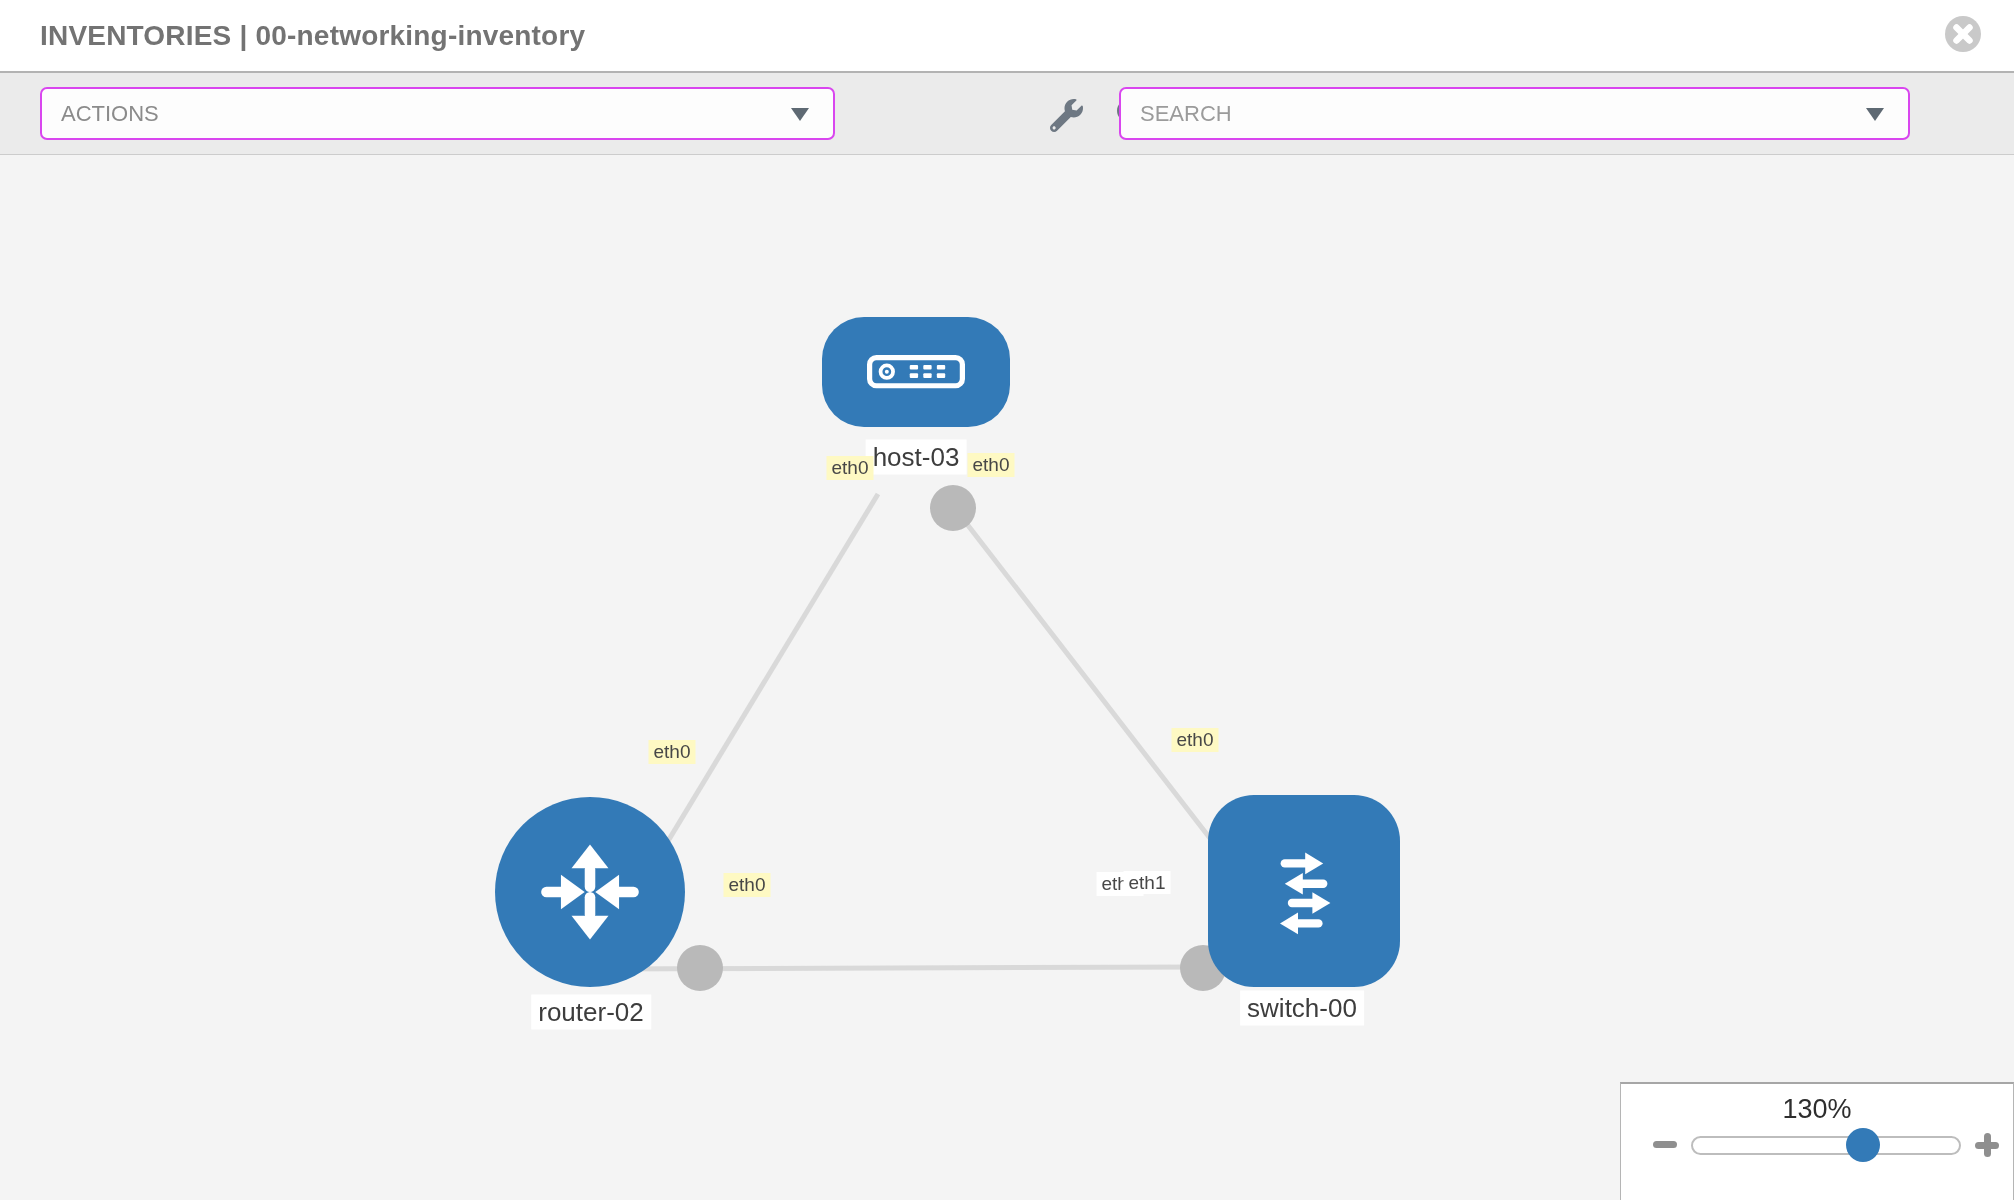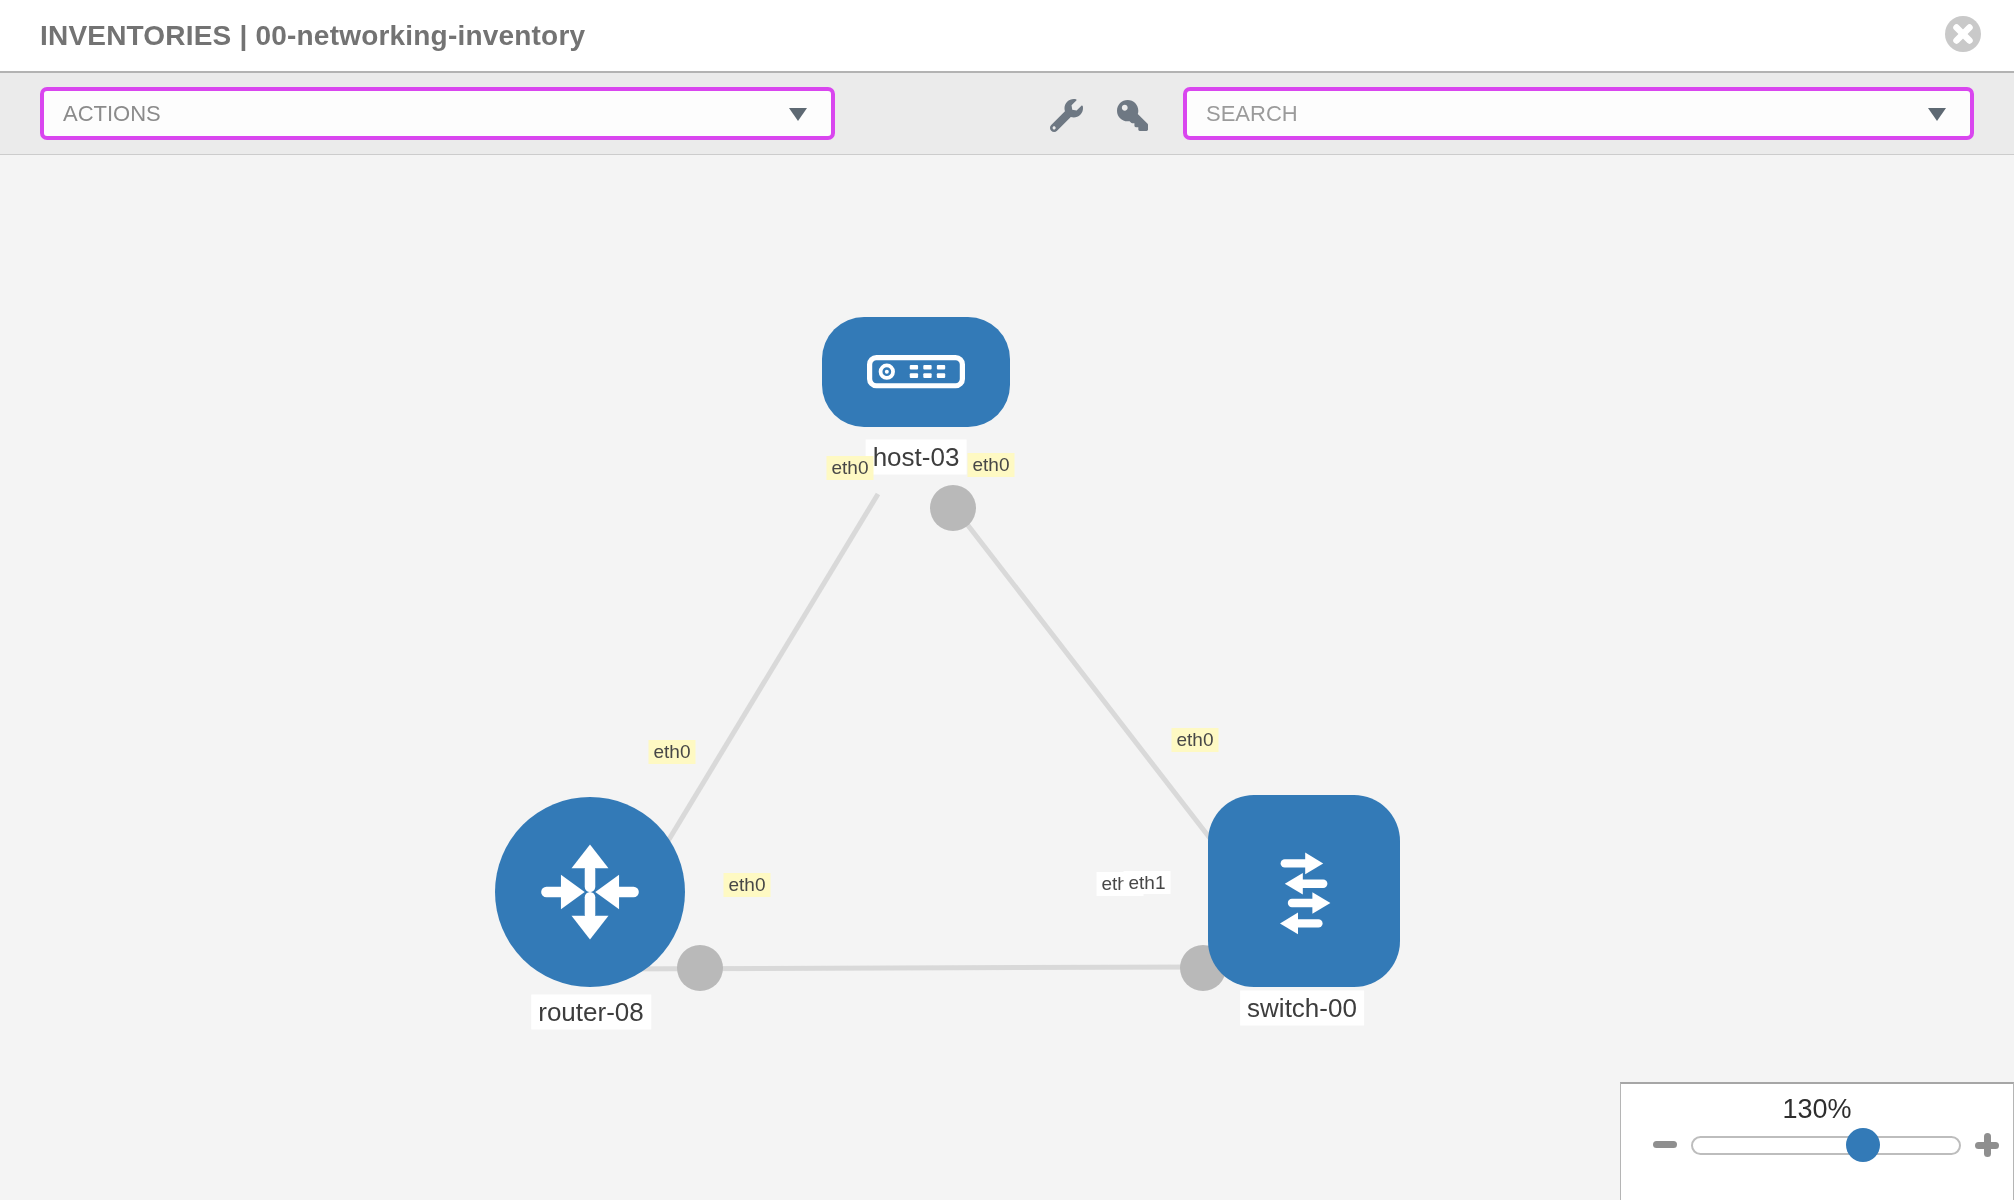--- a/index.html
+++ b/index.html
@@ -28,25 +28,25 @@
   
   .toolbar {
     position: absolute; left: 0; top: 71px; width: 2014px; height: 84px;
     background: #ebebeb;
     border-top: 2px solid #b3b3b3;
     border-bottom: 1px solid #cccccc;
     z-index: 20;
   }
   .dropdown {
     position: absolute; top: 14px; height: 53px;
-    background: #fdfdfd; border: 4px solid #d946ef; border-radius: 7px;
+    background: #fdfdfd; border: 2px solid #d946ef; border-radius: 7px;
     display: flex; align-items: center; cursor: pointer;
   }
   .dropdown-actions { left: 40px; width: 795px; }
-  .dropdown-search  { left: 1183px; width: 791px; }
+  .dropdown-search  { left: 1119px; width: 791px; }
   .dropdown-label {
     padding-left: 19px; font-size: 22px; color: #8b8b8b;
   }
   .dropdown-search .dropdown-label { color: #9b9b9b; }
   .caret {
     position: absolute; right: 24px; top: 50%; margin-top: -6px;
     width: 0; height: 0;
     border-left: 9px solid transparent; border-right: 9px solid transparent;
     border-top: 13px solid #5e6973;
   }
@@ -235,21 +235,21 @@
     <line x1="66" y1="44" x2="48" y2="44"></line>
     <polygon points="34,44 49,35 49,53" stroke="none"></polygon>
     <line x1="40" y1="60" x2="58" y2="60"></line>
     <polygon points="72,60 57,51 57,69" stroke="none"></polygon>
     <line x1="62" y1="77" x2="44" y2="77"></line>
     <polygon points="30,77 45,68 45,86" stroke="none"></polygon>
   </svg>
 </div>
 
 <div class="node-label label-host">host-03</div>
-<div class="node-label label-router">router-08</div>
+<div class="node-label label-router">router-02</div>
 <div class="node-label label-switch">switch-00</div>
 
 <div class="eth-label eth-host-left">eth0</div>
 <div class="eth-label eth-router-top">eth0</div>
 <div class="eth-label eth-host-right">eth0</div>
 <div class="eth-label eth-switch-top">eth0</div>
 <div class="eth-label eth-router-right">eth0</div>
 <div class="eth-overlap">
   <span class="back">eth1</span>
   <span class="front">eth1</span>

